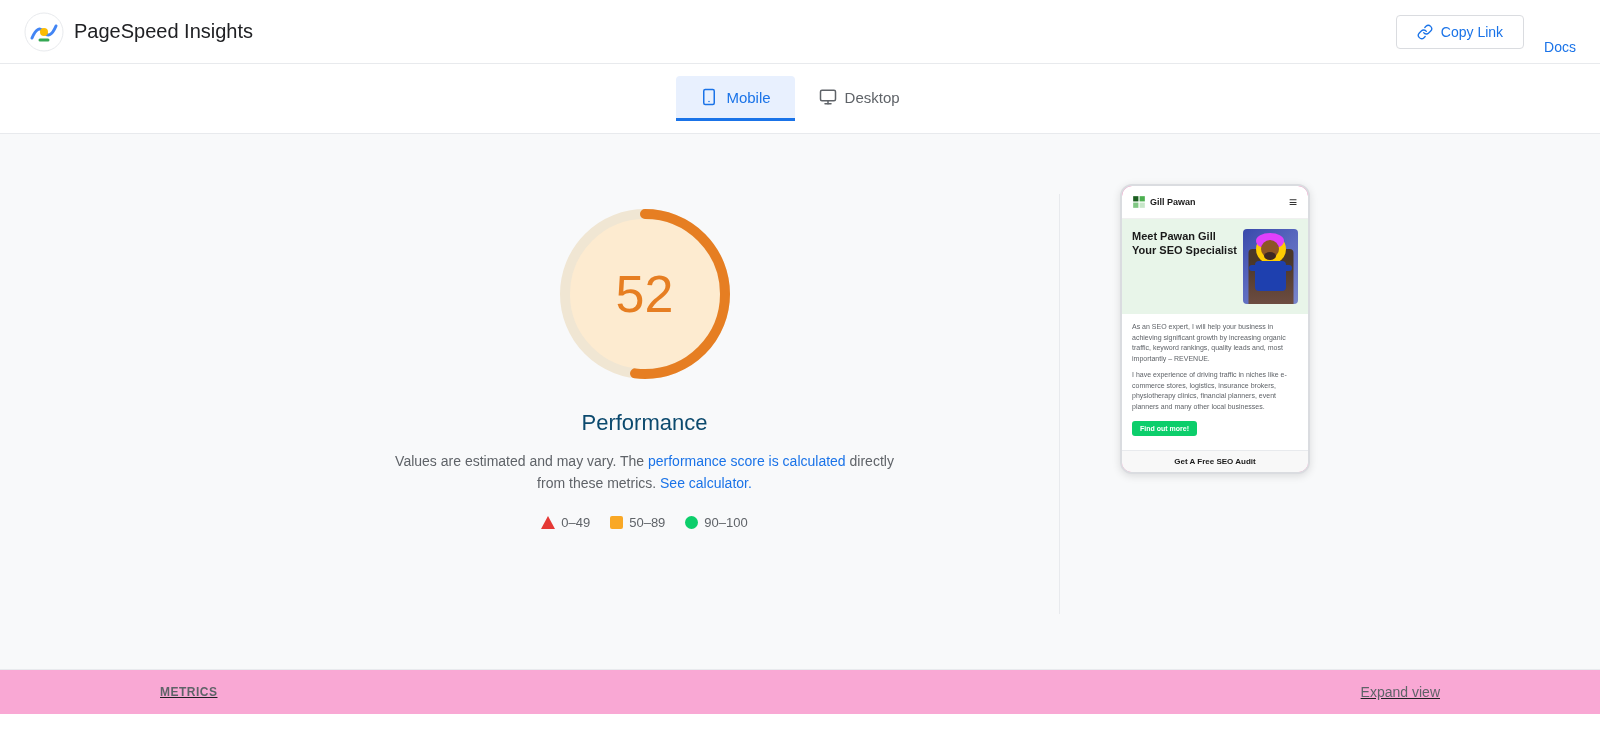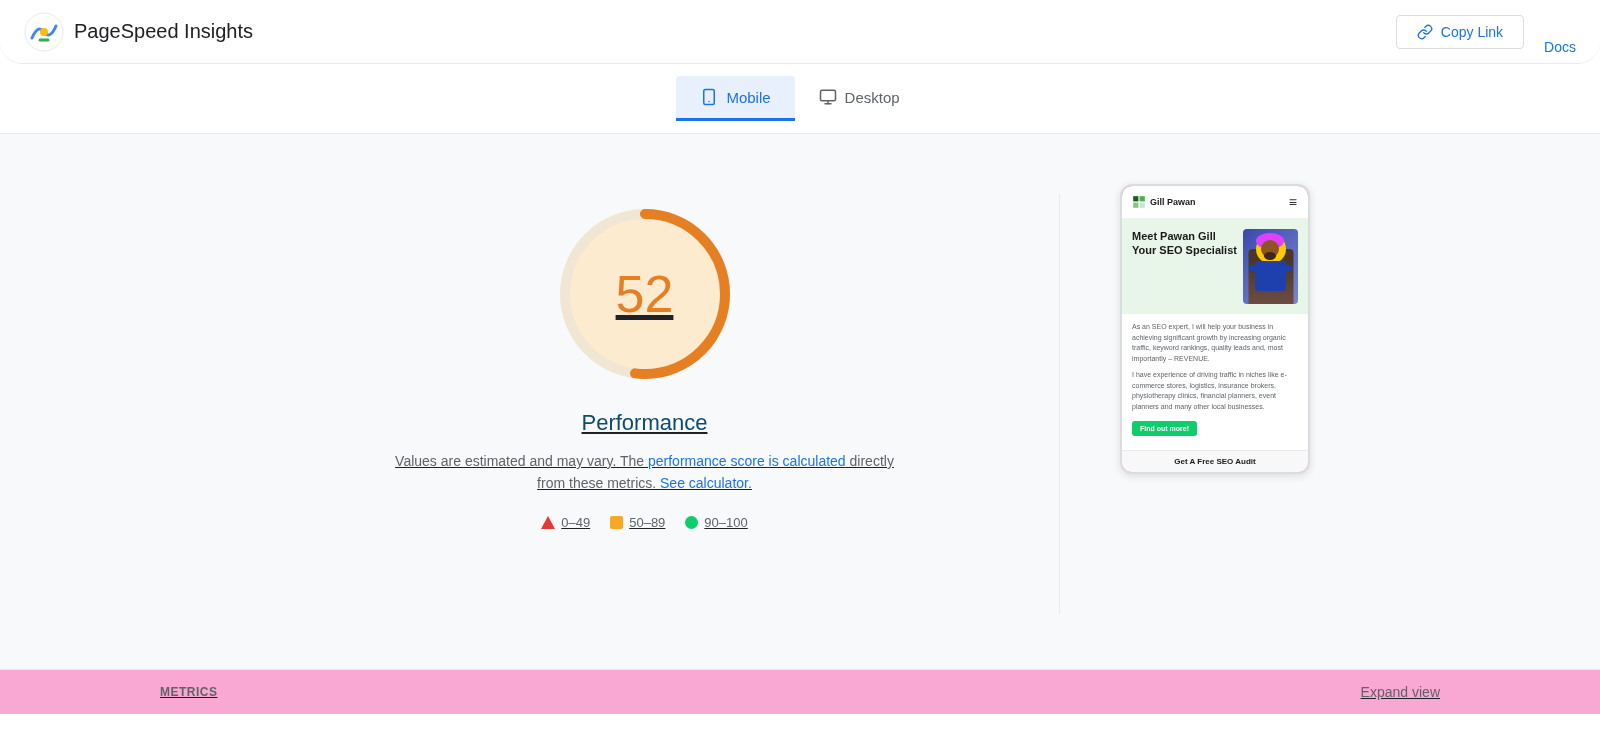--- a/index.html
+++ b/index.html
@@ -6,21 +6,20 @@
     body { font-family: 'Google Sans', Arial, sans-serif; background: #fff; color: #202124; font-size: 14px; }
 
     
     .header {
       display: flex;
       align-items: center;
       justify-content: space-between;
       padding: 12px 24px;
       border-bottom: 1px solid #e8eaed;
       height: 64px;
-      border-radius: 22px;
     }
     .header-left {
       display: flex;
       align-items: center;
       gap: 10px;
     }
     .logo-icon {
       width: 40px;
       height: 40px;
     }
@@ -106,21 +105,20 @@
       gap: 60px;
     }
 
     
     .score-section {
       display: flex;
       flex-direction: column;
       align-items: center;
       flex: 1;
       padding-top: 20px;
-      text-decoration: underline;
     }
 
     
     .gauge-container {
       position: relative;
       width: 200px;
       height: 200px;
       display: flex;
       align-items: center;
       justify-content: center;

